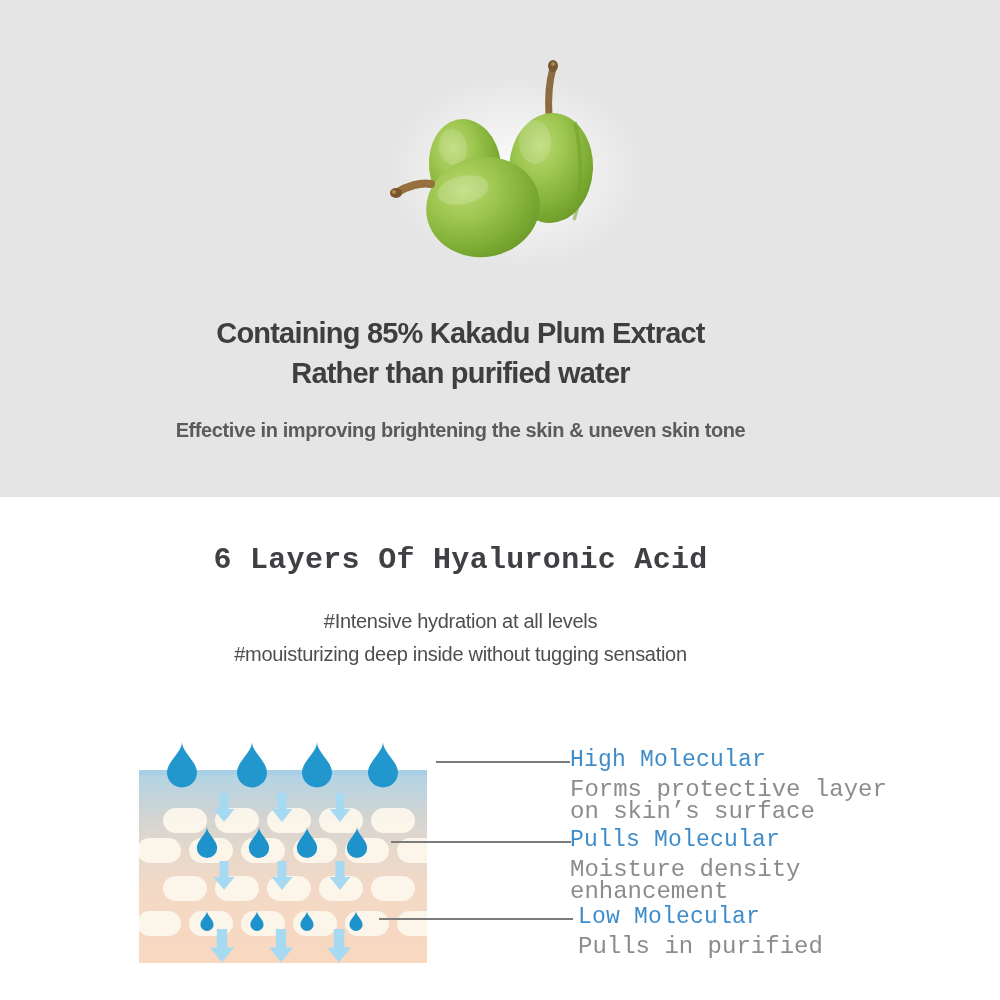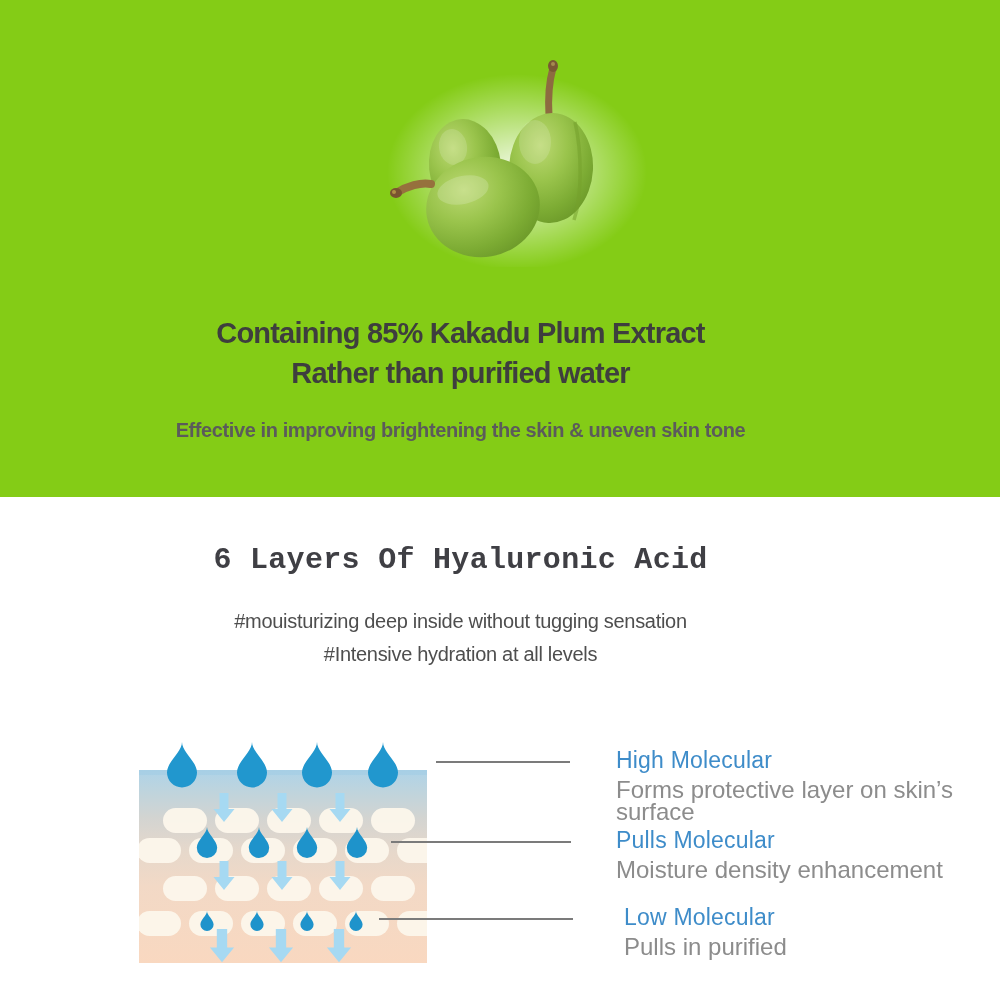--- a/index.html
+++ b/index.html
@@ -5,21 +5,21 @@
   html,body{margin:0;padding:0;}
   body{
     width:1000px;height:1000px;position:relative;overflow:hidden;
     background:#ffffff;
     font-family:"Liberation Sans",sans-serif;
   }
 
   
   .section-top{
     position:absolute;left:0;top:0;width:1000px;height:497px;
-    background:#84cc16;
+    background:#e5e5e5;
   }
   .plums-svg{position:absolute;left:385px;top:52px;width:265px;height:215px;}
   .main-title{
     position:absolute;left:0;top:313px;width:921px;text-align:center;
     font-size:29px;line-height:40px;font-weight:700;letter-spacing:-0.8px;
     color:#3e3e3e;
   }
   .subtitle{
     position:absolute;left:0;top:419px;width:921px;text-align:center;
     font-size:20px;letter-spacing:-0.4px;color:#5b5b5b;font-weight:bold;
@@ -40,22 +40,22 @@
     font-size:20px;line-height:33px;letter-spacing:-0.3px;color:#4e4e4e;
   }
   .diagram-svg{position:absolute;left:139px;top:705px;width:290px;height:260px;}
 
   .connector{position:absolute;height:2px;background:#7b7b7b;}
   .connector.high{left:436px;top:761px;width:134px;}
   .connector.medium{left:391px;top:841px;width:180px;}
   .connector.low{left:379px;top:918px;width:194px;}
 
   .layer-label{
-    position:absolute;left:616px;width:360px;
-    font-family:Liberation Sans, sans-serif;
+    position:absolute;left:570px;width:360px;
+    font-family:Liberation Mono, monospace;
   }
   .layer-label.high{top:747px;}
   .layer-label.medium{top:827px;}
   .layer-label.low{top:904px;margin-left:8px;}
   .layer-name{
     font-size:23px;line-height:27px;color:#3e8cc9;letter-spacing:0.2px;
   }
   .layer-desc{
     margin-top:5px;font-size:24px;line-height:22px;color:#8c8c8c;
   }
@@ -116,22 +116,22 @@
   </div>
 
   <div class="subtitle">Effective in improving brightening the skin &amp; uneven skin tone</div>
 </div>
 
 <div class="section-bottom"></div>
 
 <div class="serif-heading">6 Layers Of Hyaluronic Acid</div>
 
 <div class="hashtags">
+  <div>#Intensive hydration at all levels</div>
   <div>#mouisturizing deep inside without tugging sensation</div>
-  <div>#Intensive hydration at all levels</div>
 </div>
 
 <svg class="diagram-svg" viewBox="0 0 290 260">
   <defs>
     <linearGradient id="skinGrad" x1="0" y1="0" x2="0" y2="1">
       <stop offset="0%" stop-color="#aed3e8"></stop>
       <stop offset="10%" stop-color="#bdd4de"></stop>
       <stop offset="25%" stop-color="#d3d4d1"></stop>
       <stop offset="42%" stop-color="#e6d8cb"></stop>
       <stop offset="60%" stop-color="#f2d9c6"></stop>

